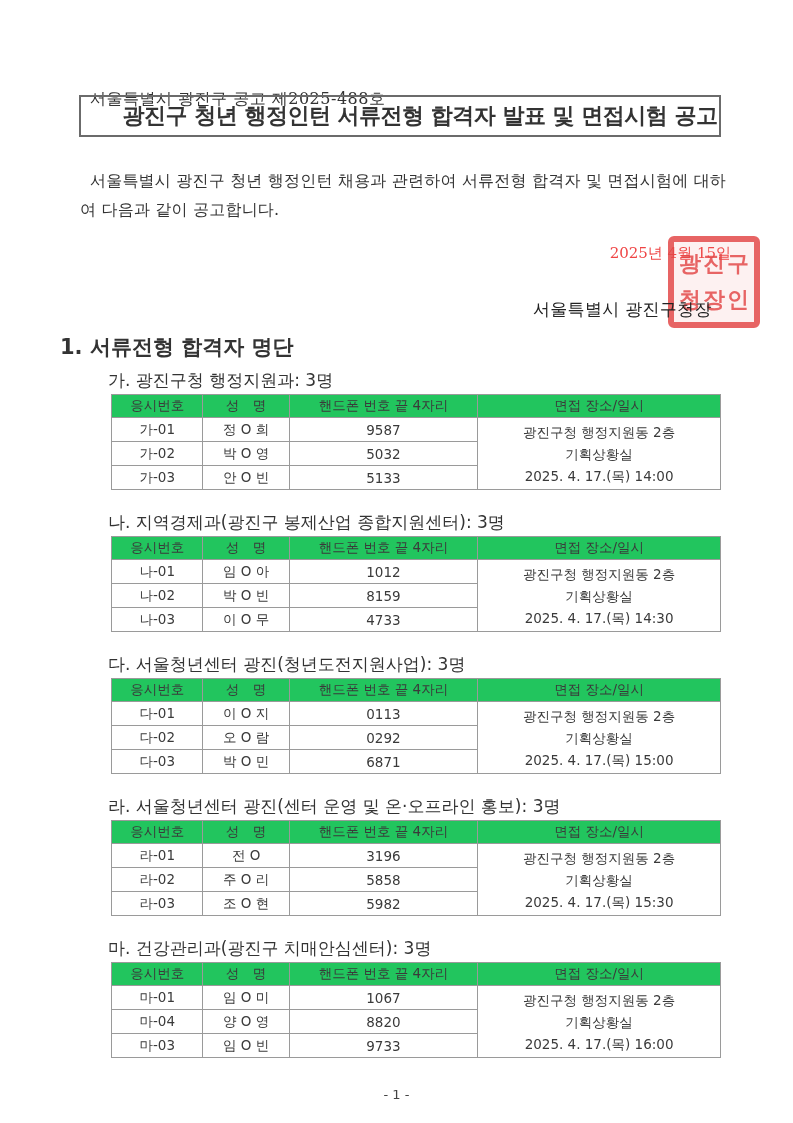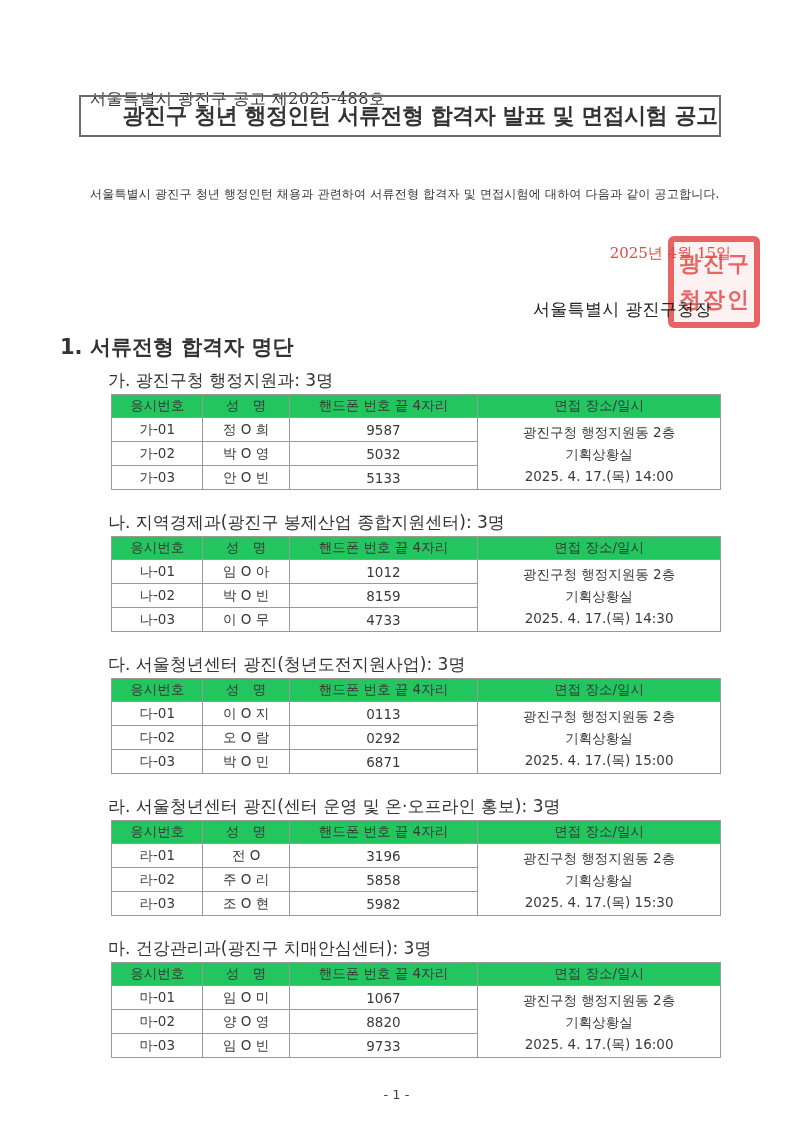--- a/index.html
+++ b/index.html
@@ -4,21 +4,21 @@
 <style>
   html, body { margin: 0; padding: 0; background: #ffffff; }
   body { width: 793px; height: 1123px; position: relative; overflow: hidden; color: #2a2a2a; }
   .serif { font-family: "DejaVu Serif", "Liberation Serif", serif; margin-top: 27px; }
   .sans { font-family: "DejaVu Sans", "Liberation Sans", sans-serif; }
 
   .notice-no { position: absolute; left: 90px; top: 62px; font-size: 16px; color: #333; letter-spacing: 0.5px; }
   .title-box { position: absolute; left: 79px; top: 95px; width: 642px; height: 42px; border: 2px solid #6b6b6b; box-sizing: border-box; display: flex; align-items: center; justify-content: center; padding-left: 40px; }
   .title-box span { font-size: 22px; font-weight: bold; color: #333; letter-spacing: -0.5px; }
 
-  .intro { position: absolute; left: 80px; top: 153px; width: 650px; font-size: 12px; line-height: 29px; color: #333; text-indent: 10px; letter-spacing: 0.2px; }
+  .intro { position: absolute; left: 80px; top: 139px; width: 650px; font-size: 16px; line-height: 29px; color: #333; text-indent: 10px; letter-spacing: 0.2px; }
 
   .date { position: absolute; right: 62px; top: 217px; font-size: 15px; color: #ef4444; }
   .signer { position: absolute; left: 533px; top: 271px; font-size: 17px; color: #222; letter-spacing: 0.3px; z-index: 2; }
   .stamp { position: absolute; left: 668px; top: 236px; width: 92px; height: 92px; border: 6px solid #e34a4a; border-radius: 6px; box-sizing: border-box; background: rgba(240,120,120,0.12); opacity: 0.85; z-index: 1; }
   .stamp-grid { position: absolute; inset: 4px; display: grid; grid-template-columns: 1fr 1fr 1fr; grid-template-rows: 1fr 1fr; }
   .stamp-grid span { color: #e34a4a; font-family: "DejaVu Sans", sans-serif; font-weight: bold; font-size: 22px; display: flex; align-items: center; justify-content: center; line-height: 1; }
 
   .section-title { position: absolute; left: 60px; top: 333px; font-size: 21px; font-weight: bold; color: #333; }
 
   .group { position: absolute; left: 92px; width: 640px; }
@@ -210,21 +210,21 @@
       <td>마-01</td>
       <td>임 O 미</td>
       <td>1067</td>
       <td class="place" rowspan="3">
         <div>광진구청 행정지원동 2층</div>
         <div>기획상황실</div>
         <div>2025. 4. 17.(목) 16:00</div>
       </td>
     </tr>
     <tr>
-      <td>마-02</td>
+      <td>마-04</td>
       <td>양 O 영</td>
       <td>8820</td>
     </tr>
     <tr>
       <td>마-03</td>
       <td>임 O 빈</td>
       <td>9733</td>
     </tr>
   </tbody>
     </table>

